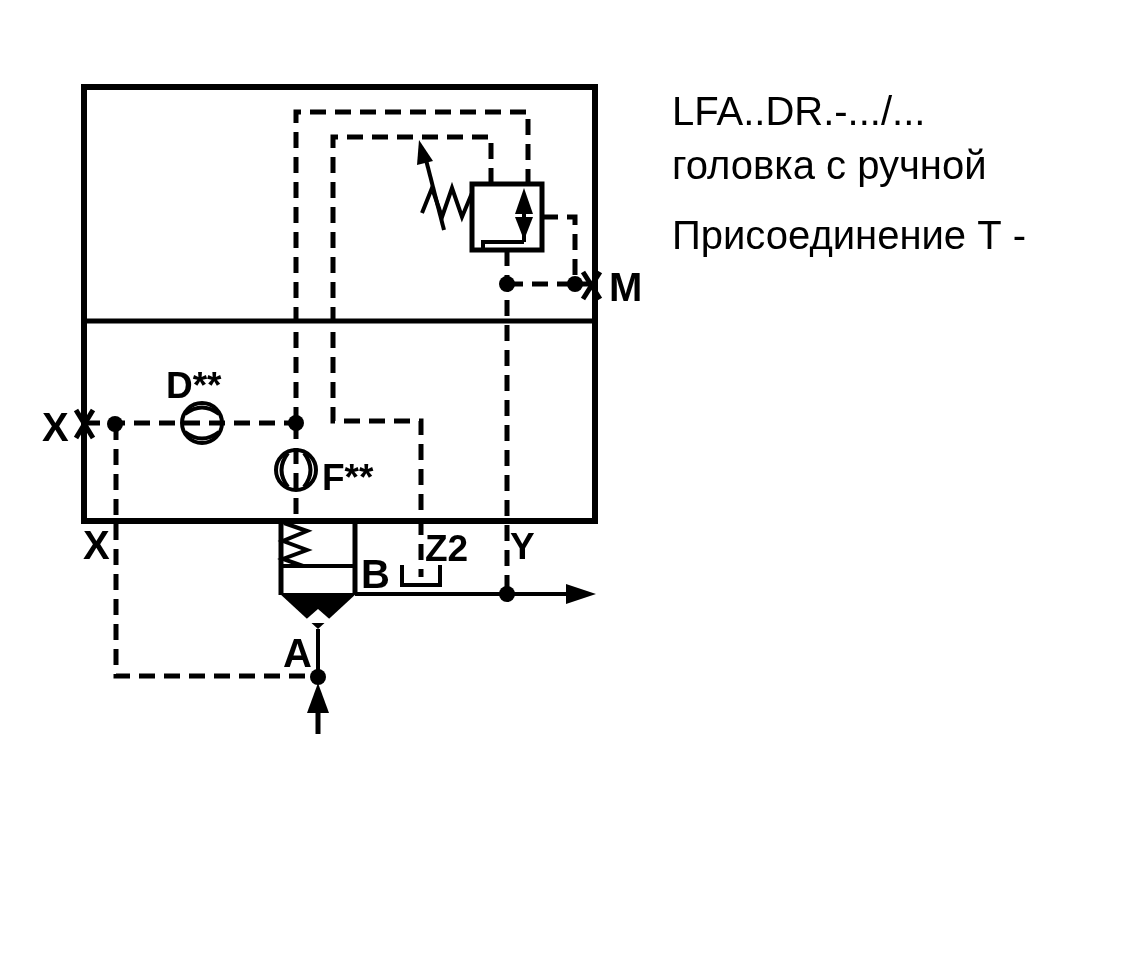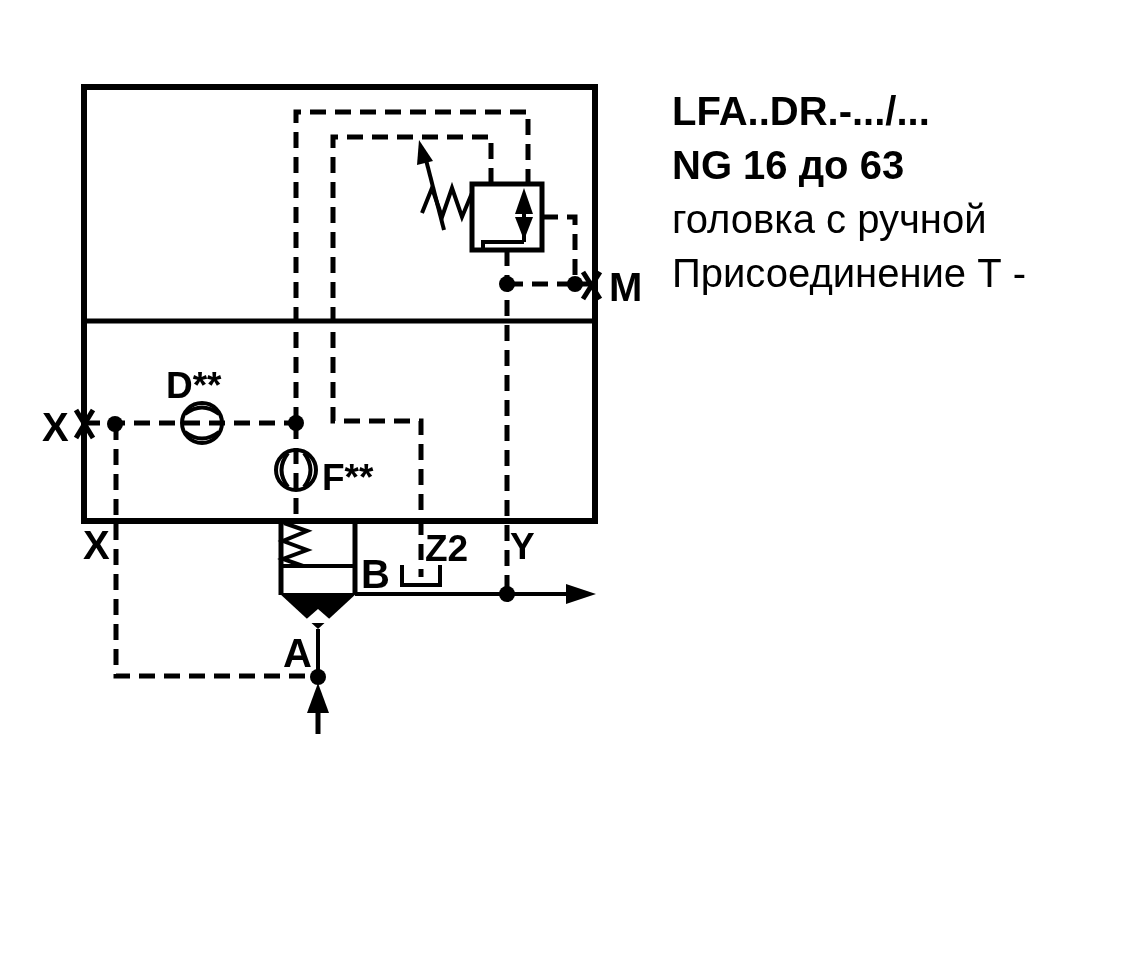--- a/index.html
+++ b/index.html
@@ -5,22 +5,22 @@
   html,body { margin:0; padding:0; background:#ffffff; }
   body {
     width:1128px; height:980px; position:relative; overflow:hidden;
     font-family:"Liberation Sans", sans-serif;
   }
   #schematic { position:absolute; left:0; top:0; }
   .desc {
     position:absolute; left:672px; top:84px; color:#000000;
   }
   .desc .l { font-size:40px; line-height:54px; white-space:nowrap; letter-spacing:0px; }
-  .desc .bold { font-weight:700; }
-  .desc .para-gap { }
+  .desc .bold { font-weight:400; }
+  .desc .para-gap { margin-top:16px; }
   text { fill:#000000; font-family:"Liberation Sans", sans-serif; font-weight:700; }
 </style>
 </head>
 <body>
 
 <svg id="schematic" width="1128" height="980" viewBox="0 0 1128 980" stroke-linecap="butt" stroke-linejoin="miter">
 
   <g stroke="#000" fill="none">
     <rect x="84" y="87" width="511" height="434" stroke-width="6"></rect>
     <line x1="84" y1="321" x2="595" y2="321" stroke-width="5"></line>
@@ -121,16 +121,15 @@
     <text x="361" y="588" font-size="40">B</text>
     <text x="425" y="561" font-size="37">Z2</text>
     <text x="510" y="559" font-size="37">Y</text>
     <text x="283" y="667" font-size="40">A</text>
     <text x="609" y="301" font-size="40">M</text>
   </g>
 </svg>
 
 <div class="desc">
   <div class="l bold">LFA..DR.-.../...</div>
-  <div class="l bold">NG 16 до 63</div>
   <div class="l">головка с ручной</div>
   <div class="l para-gap">Присоединение Т -</div>
 </div>
 
 </body></html>

